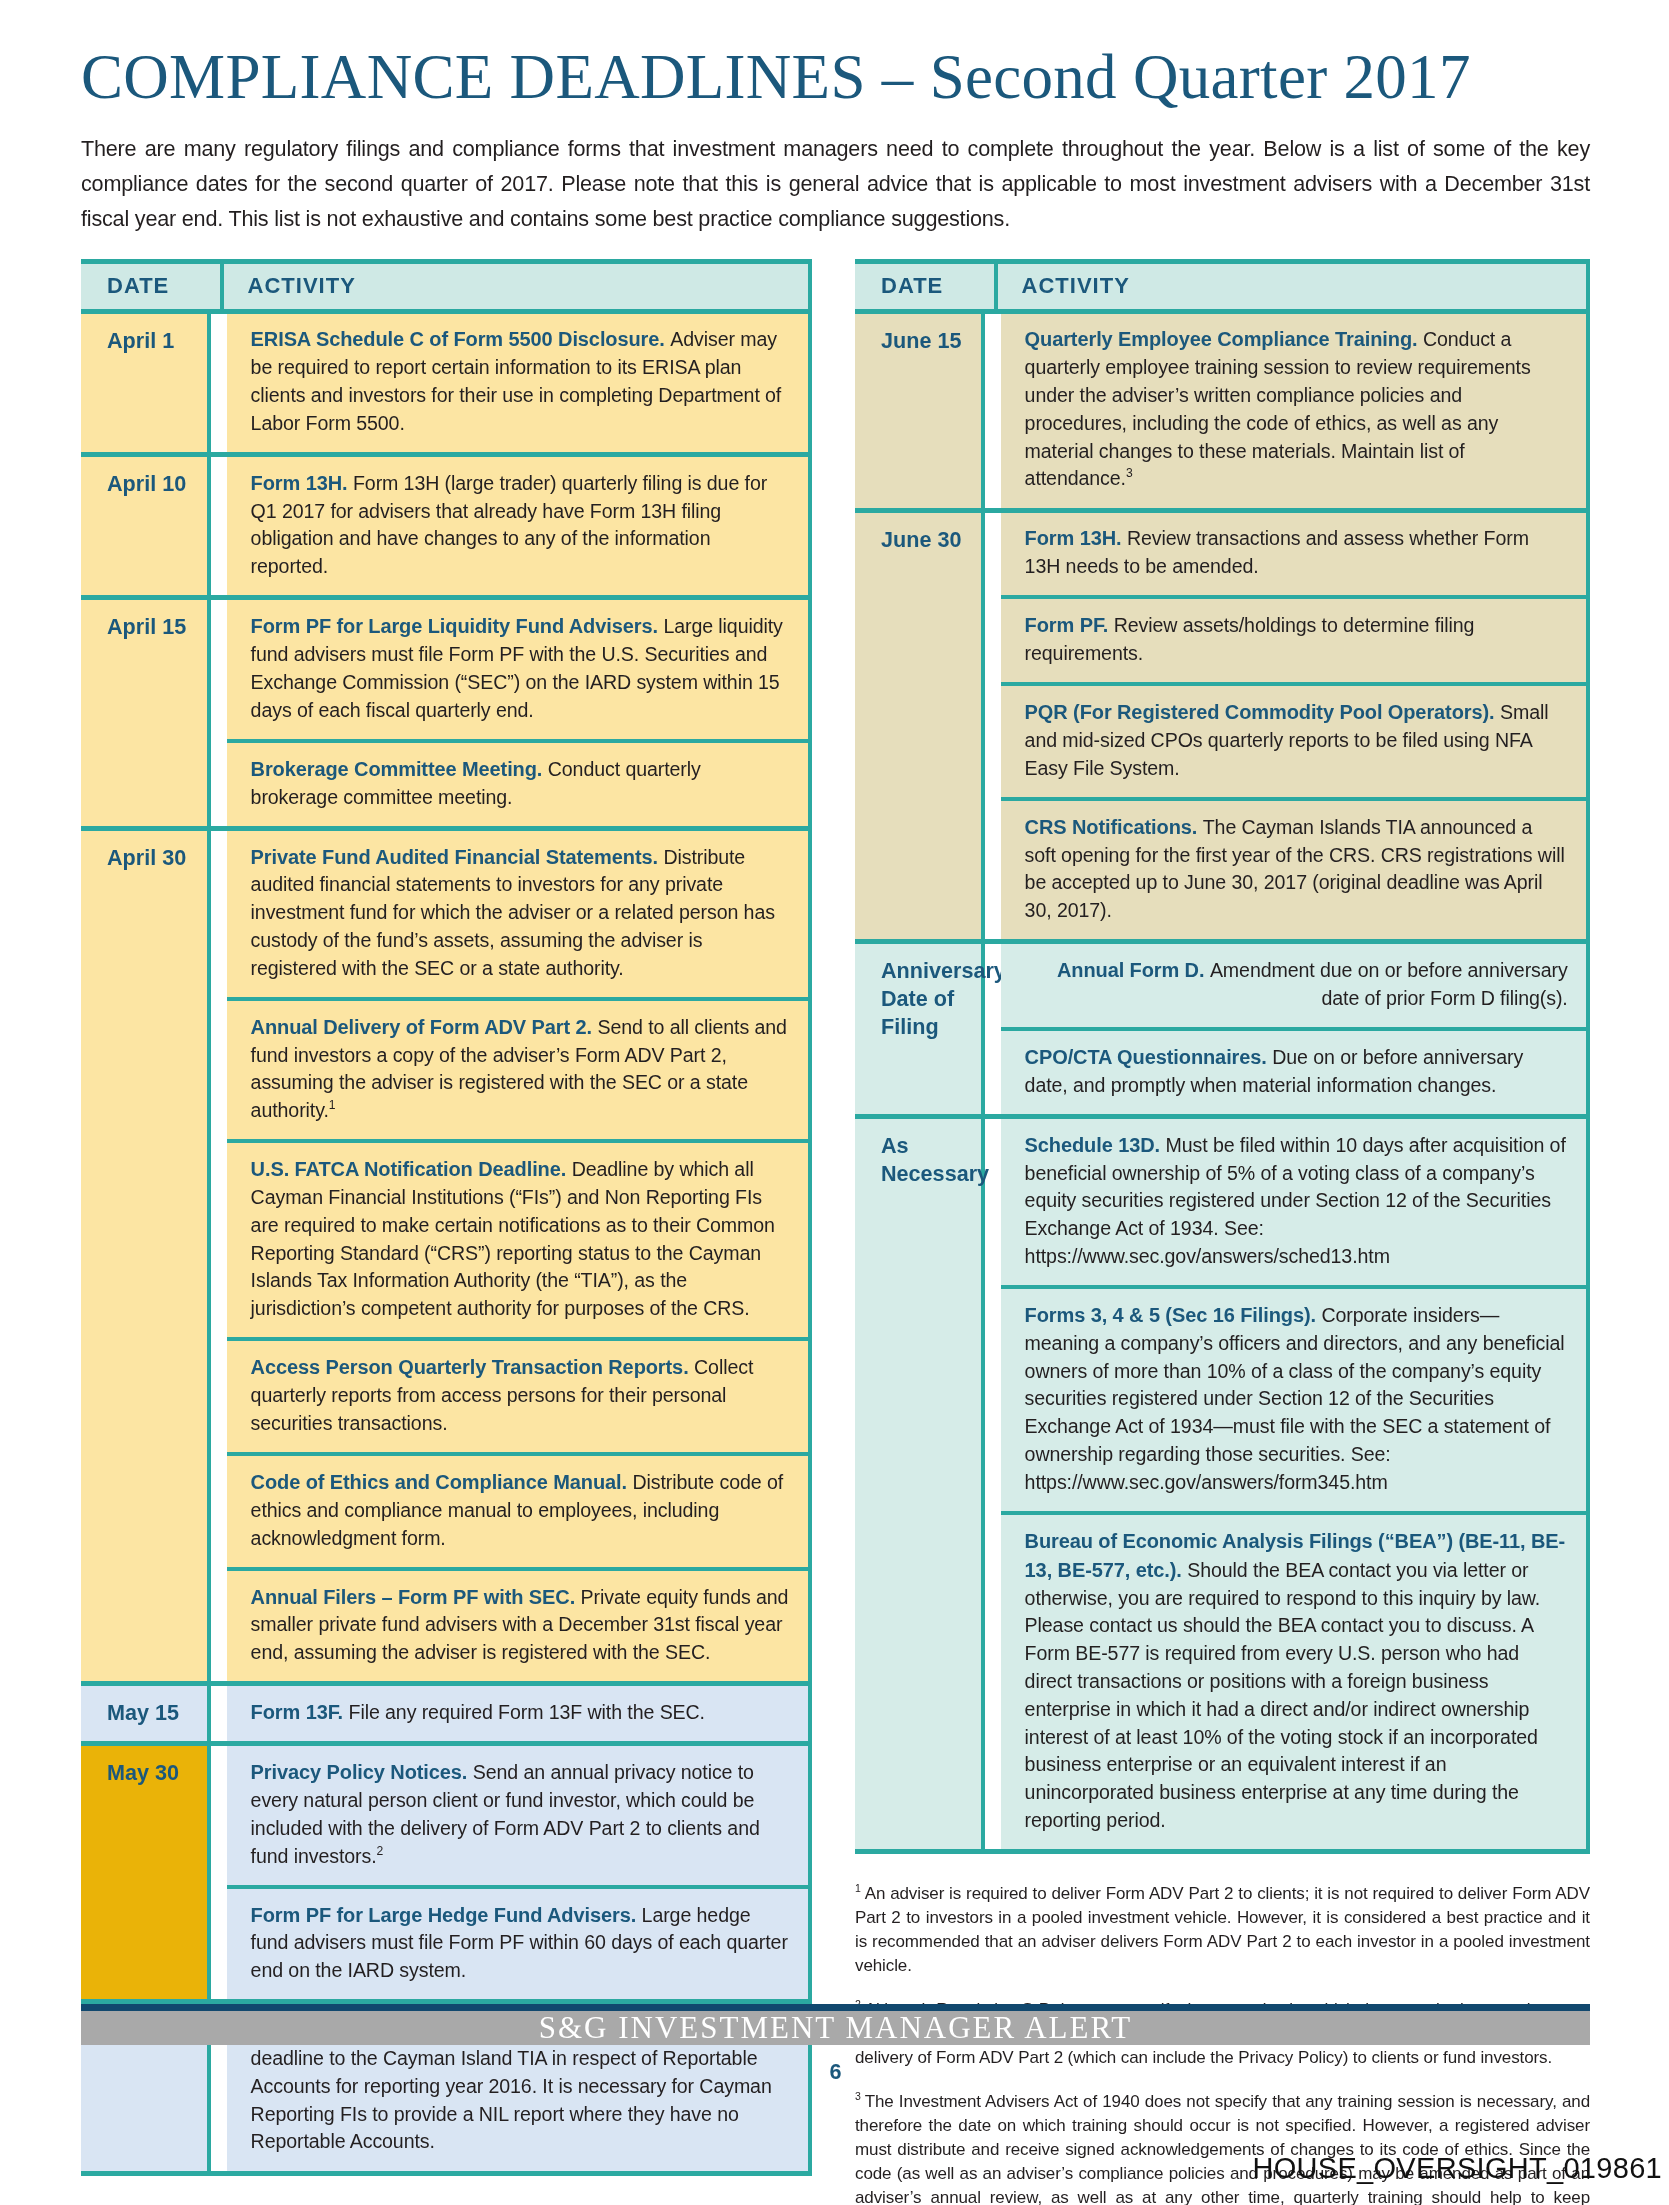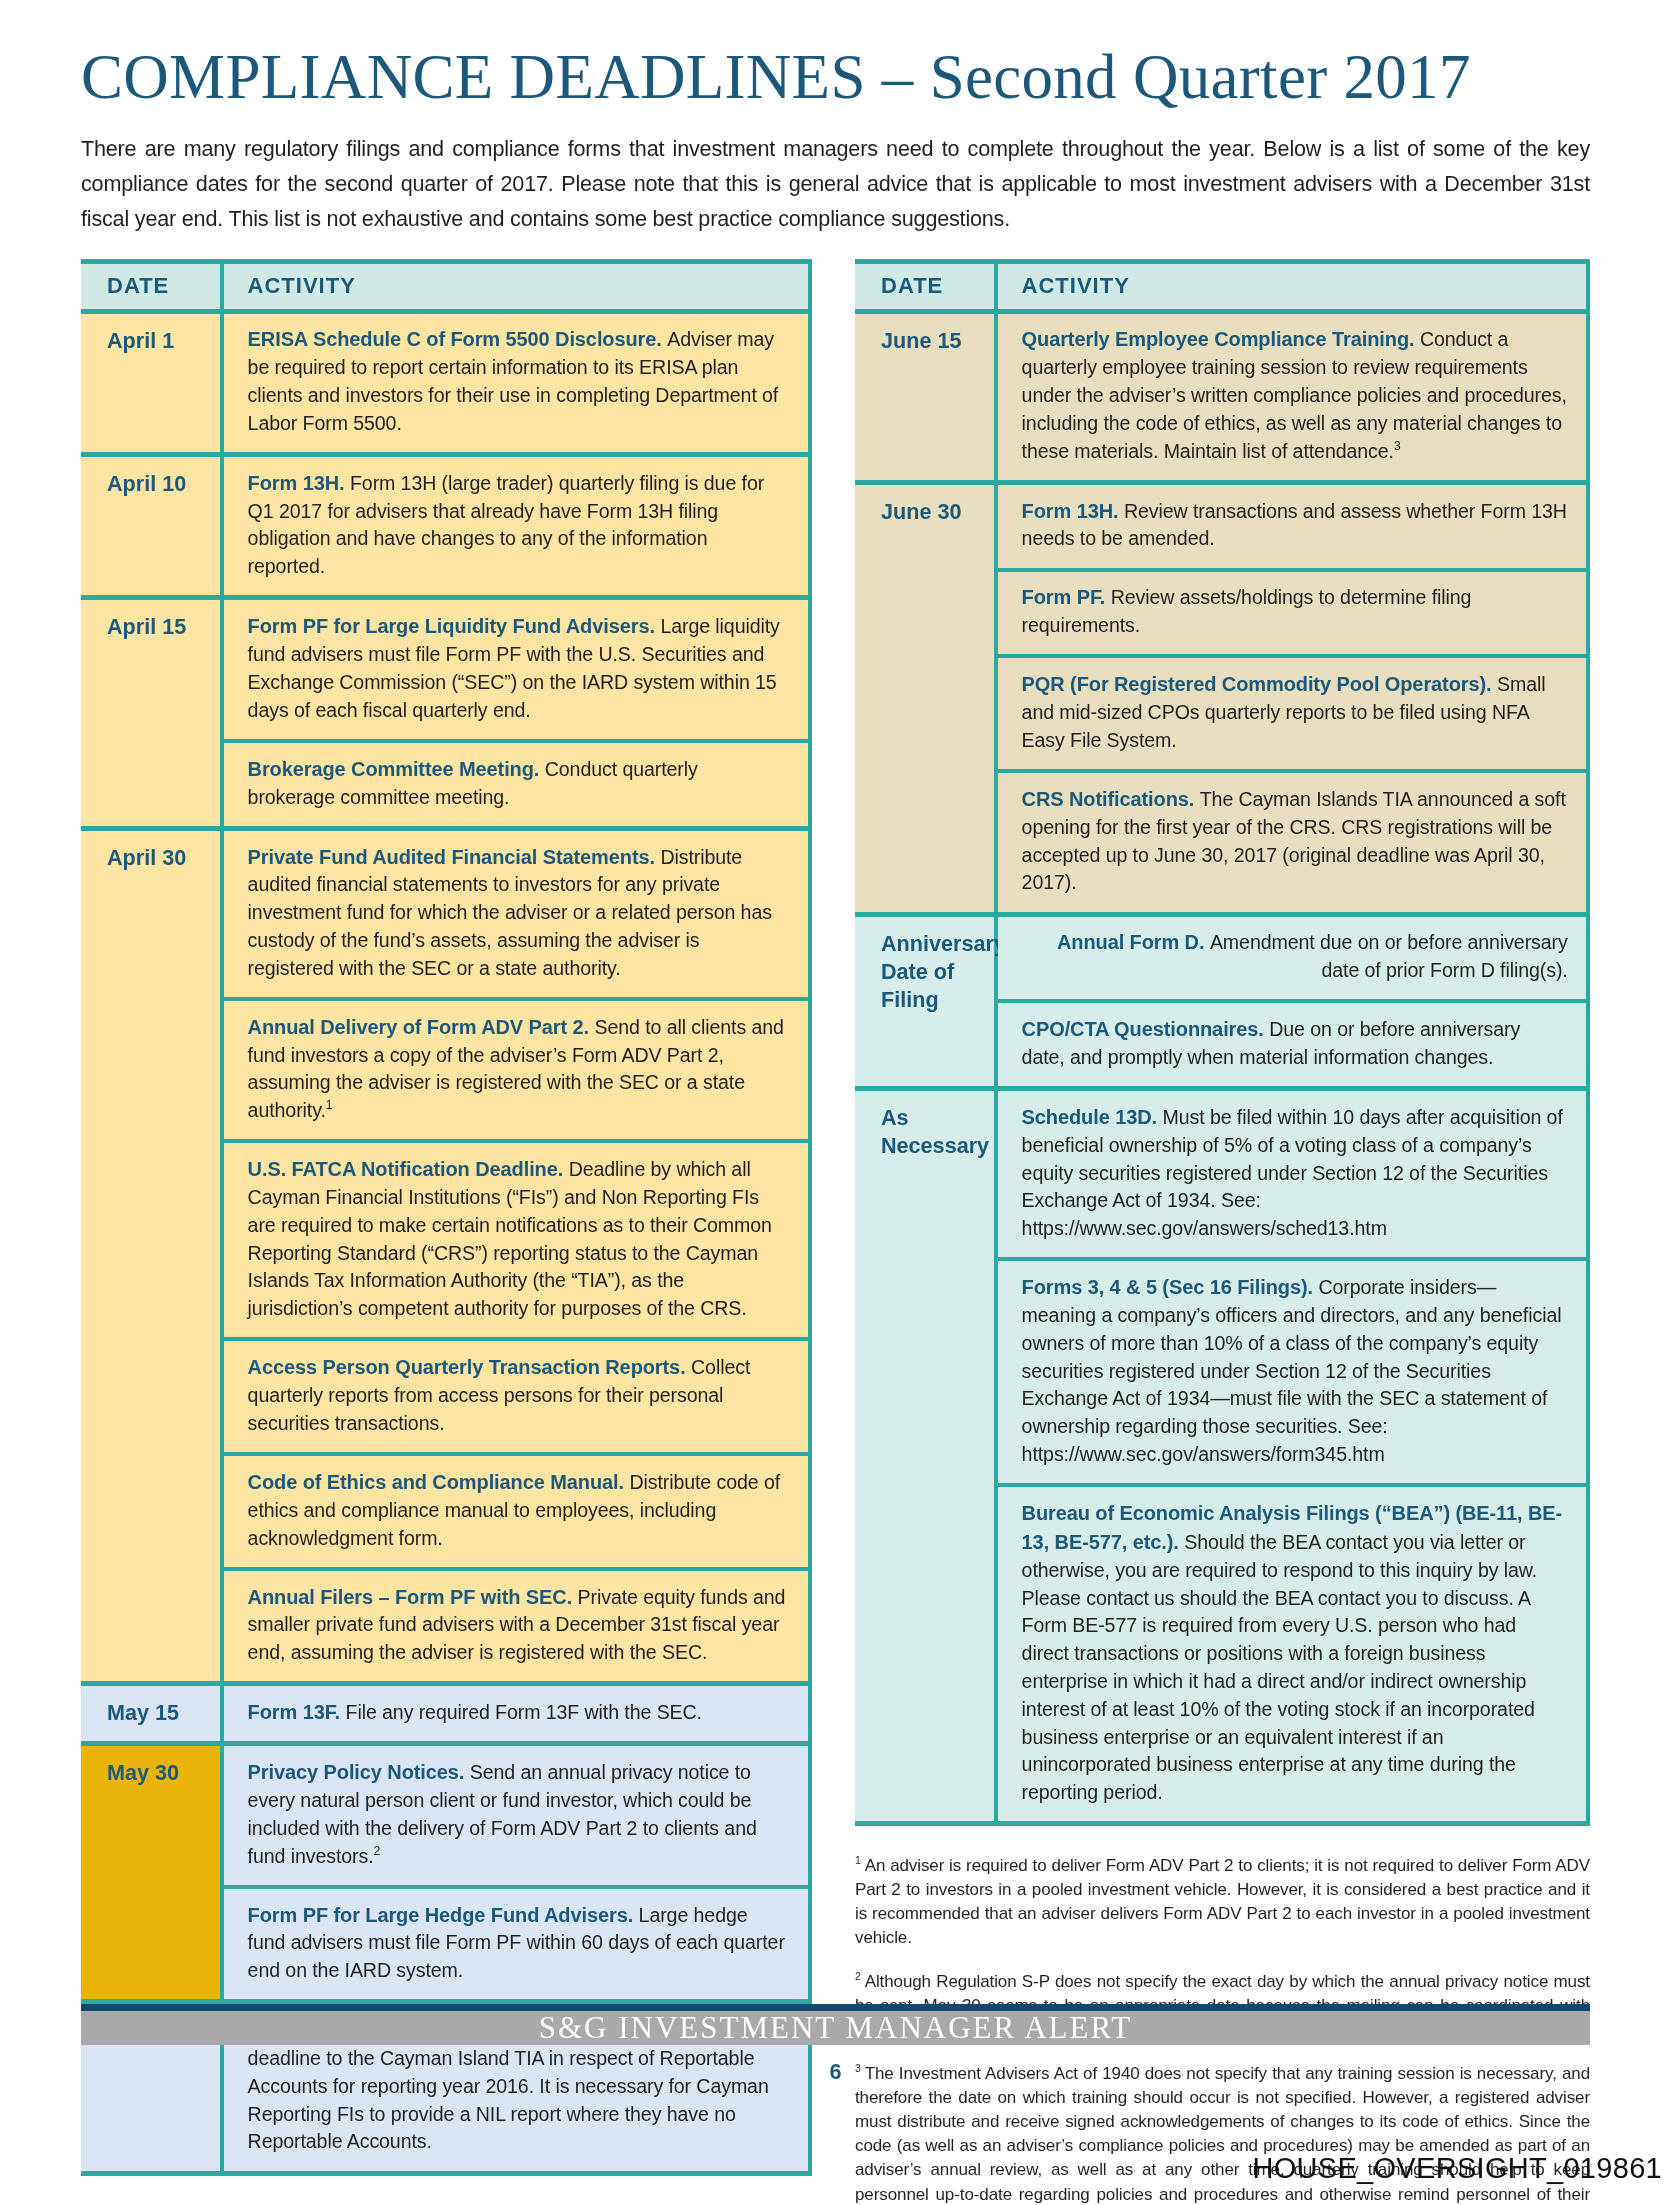--- a/index.html
+++ b/index.html
@@ -33,25 +33,25 @@
   .thead { display:flex; background:#CFE9E5; }
   .th {
     font-weight:bold; color:#1B587C; font-size:22px; letter-spacing:1px;
     padding:9.2px 0 9.2px 26px;
   }
   .th.date-w { width:143px; border-right:4.6px solid #2BA9A1; padding-left:26px; }
   .th.act-h  { flex:1; padding-left:23.6px; }
 
   .trow { display:flex; border-top:5.2px solid #2BA9A1; }
   .dcell {
-    width:143px; border-right:4.6px solid #2BA9A1;
+    width:130px; border-right:4.6px solid #2BA9A1;
     padding:13px 9.2px 13px 26px;
     font-size:21.6px; font-weight:bold; color:#1B587C; line-height:1.3;
   }
-  .acts { flex:1; display:flex; flex-direction:column; }
+  .acts { flex:1; display:flex; flex-direction:column;padding-left:16px; }
   .act {
     flex:1; padding:11.8px 18.3px 14.4px 23.6px;
     font-size:19.6px; line-height:1.42; letter-spacing:-0.1px; color:#231F20;
   }
   .act + .act { border-top:4.6px solid #2BA9A1; }
   .lead { font-weight:bold; color:#1B587C; font-size:20px; }
   sup { font-size:0.62em; vertical-align:super; line-height:0; }
 
   .footnotes { margin-top:27.5px; }
   .fn { margin-top:19.6px; font-size:17px; line-height:1.42; letter-spacing:-0.1px; color:#231F20; text-align:justify; }

